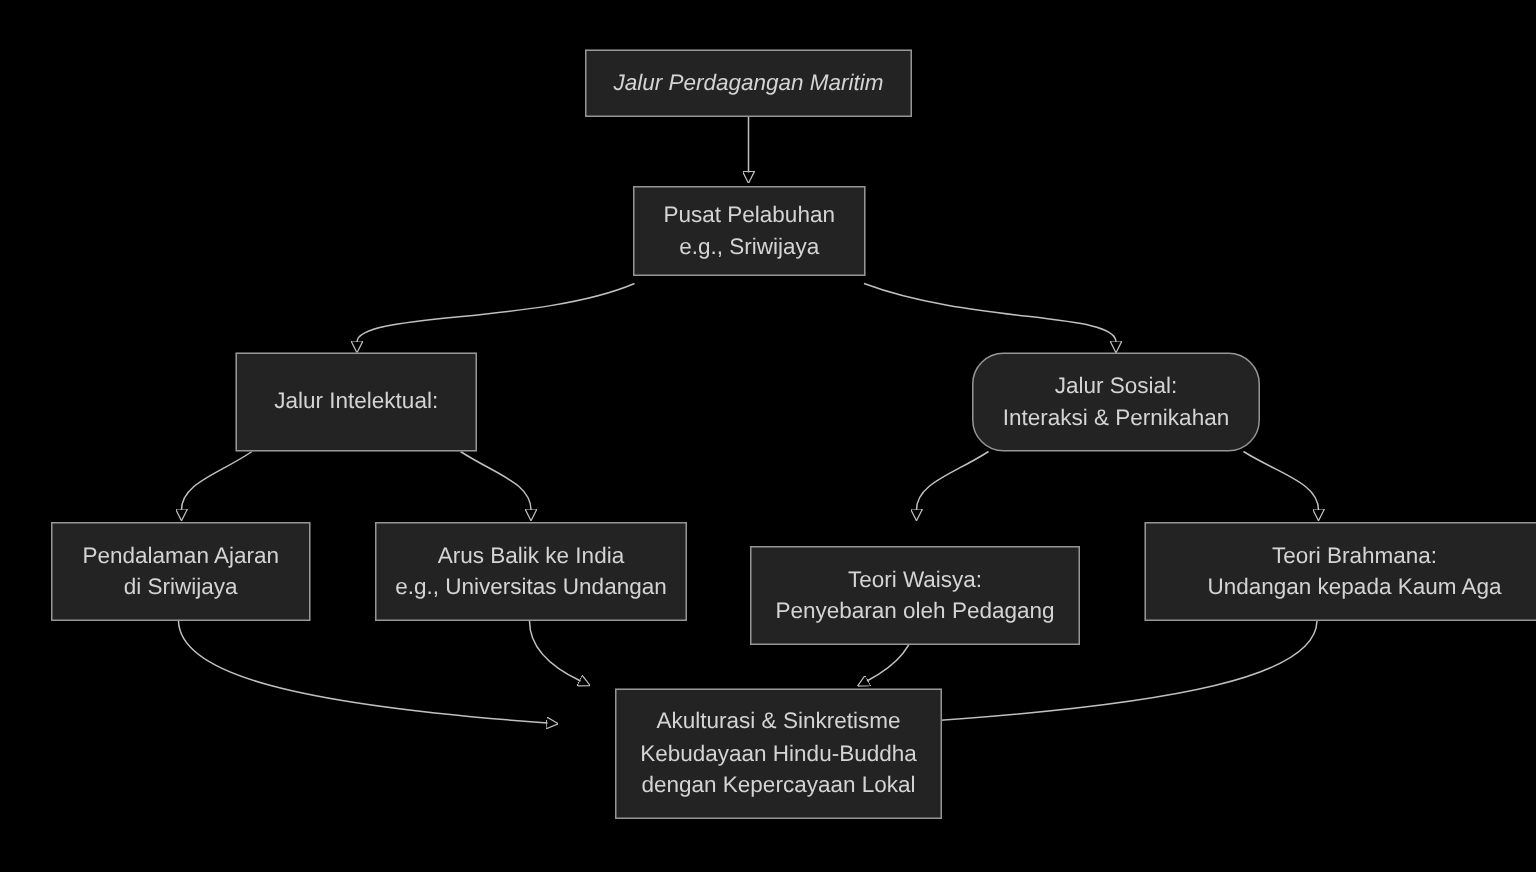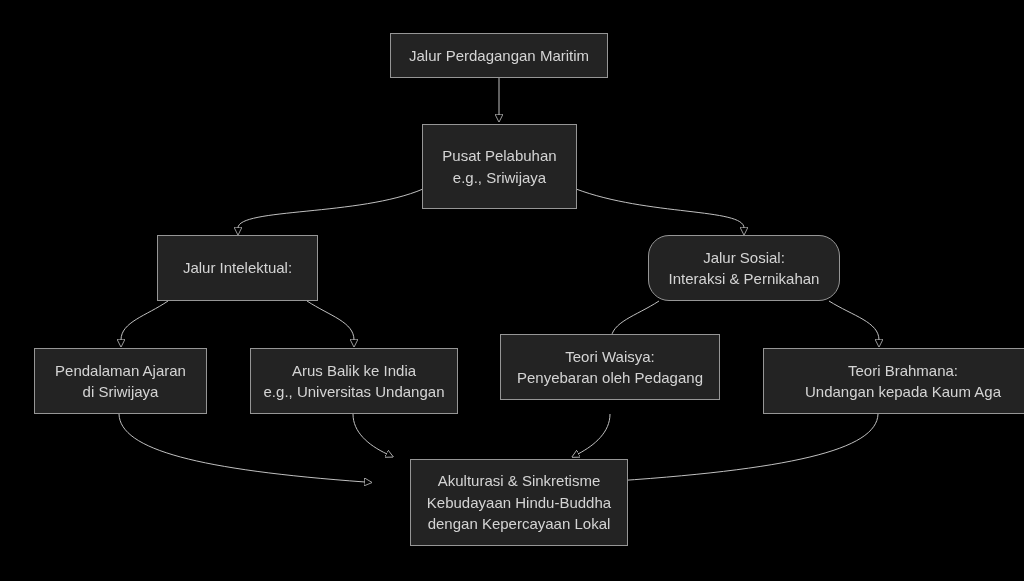--- a/index.html
+++ b/index.html
@@ -61,25 +61,25 @@
     <path d="M168,301 C146,316 121,322 121,340" marker-end="url(#arrow)"></path>
     <path d="M307,301 C330,316 354,322 354,340" marker-end="url(#arrow)"></path>
     <path d="M659,301 C636,316 611,322 611,340" marker-end="url(#arrow)"></path>
     <path d="M829,301 C853,316 879,322 879,340" marker-end="url(#arrow)"></path>
     <path d="M119,414 C120,450 200,470 365,482" marker-end="url(#arrow)"></path>
     <path d="M353,414 C353,432 368,445 387,454" marker-end="url(#arrow)"></path>
     <path d="M610,414 C610,432 595,445 578,454" marker-end="url(#arrow)"></path>
     <path d="M878,414 C877,450 790,470 600,482" marker-end="url(#arrow)"></path>
   </svg>
 
-  <div class="node" style="left:390px; top:33px; width:218px; height:45px;">
+  <div class="node" style="left:390px; top:33px; width:218px; height:45px;font-style:italic;">
     <div class="line">Jalur Perdagangan Maritim</div>
   </div>
 
-  <div class="node" style="left:422px; top:124px; width:155px; height:85px;">
+  <div class="node" style="left:422px; top:124px; width:155px; height:60px;">
     <div class="line">Pusat Pelabuhan</div>
     <div class="line">e.g., Sriwijaya</div>
   </div>
 
   <div class="node" style="left:157px; top:235px; width:161px; height:66px;">
     <div class="line">Jalur Intelektual:</div>
   </div>
 
   <div class="node" style="left:648px; top:235px; width:192px; height:66px;border-radius:21px;">
     <div class="line">Jalur Sosial:</div>
@@ -89,21 +89,21 @@
   <div class="node" style="left:34px; top:348px; width:173px; height:66px;text-align:center;">
     <div class="line">Pendalaman Ajaran</div>
     <div class="line">di Sriwijaya</div>
   </div>
 
   <div class="node" style="left:250px; top:348px; width:208px; height:66px;">
     <div class="line">Arus Balik ke India</div>
     <div class="line">e.g., Universitas Undangan</div>
   </div>
 
-  <div class="node" style="left:500px; top:334px; width:220px; height:66px;">
+  <div class="node" style="left:500px; top:364px; width:220px; height:66px;">
     <div class="line">Teori Waisya:</div>
     <div class="line">Penyebaran oleh Pedagang</div>
   </div>
 
   <div class="node" style="left:763px; top:348px; width:280px; height:66px;">
     <div class="line">Teori Brahmana:</div>
     <div class="line">Undangan kepada Kaum Aga</div>
   </div>
 
   <div class="node" style="left:373px; top:459px; width:218px; height:87px;margin-left:37px;">

